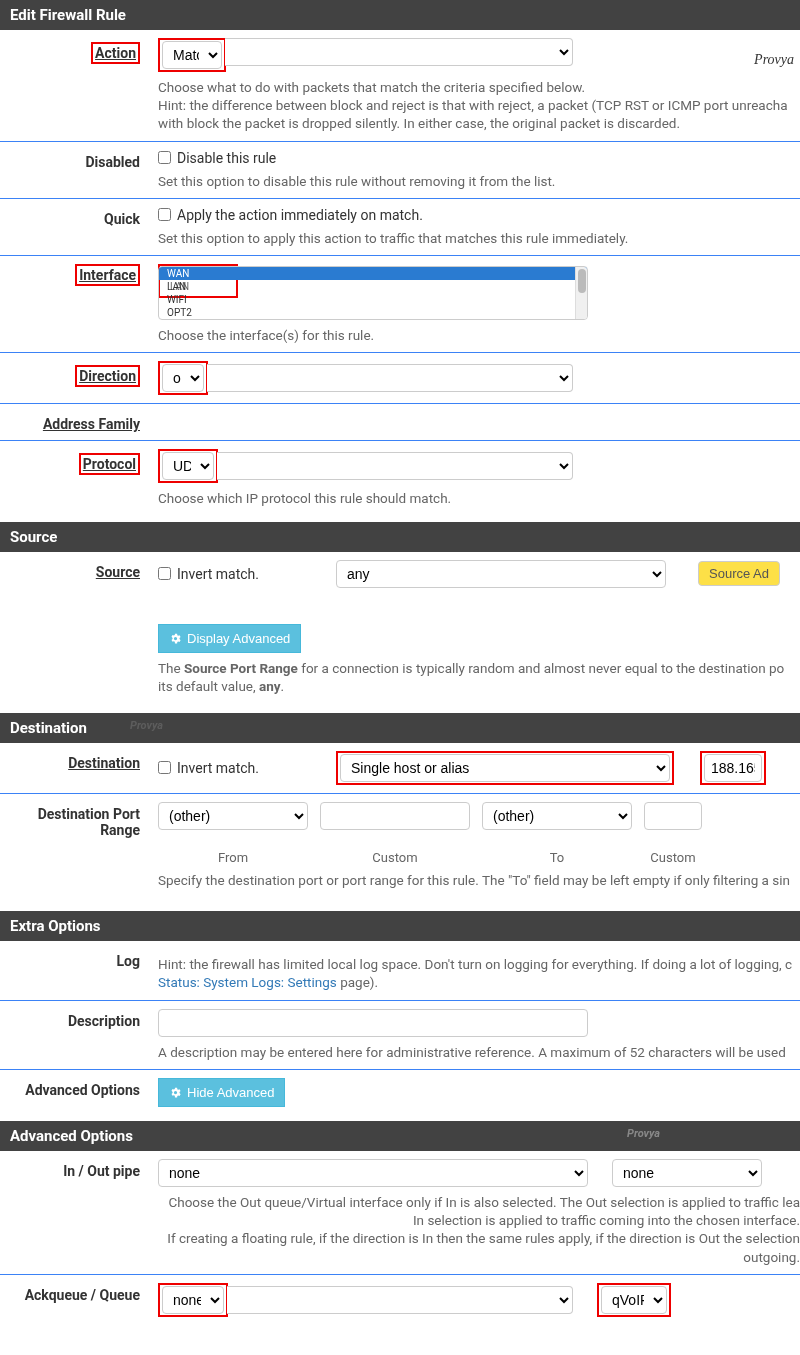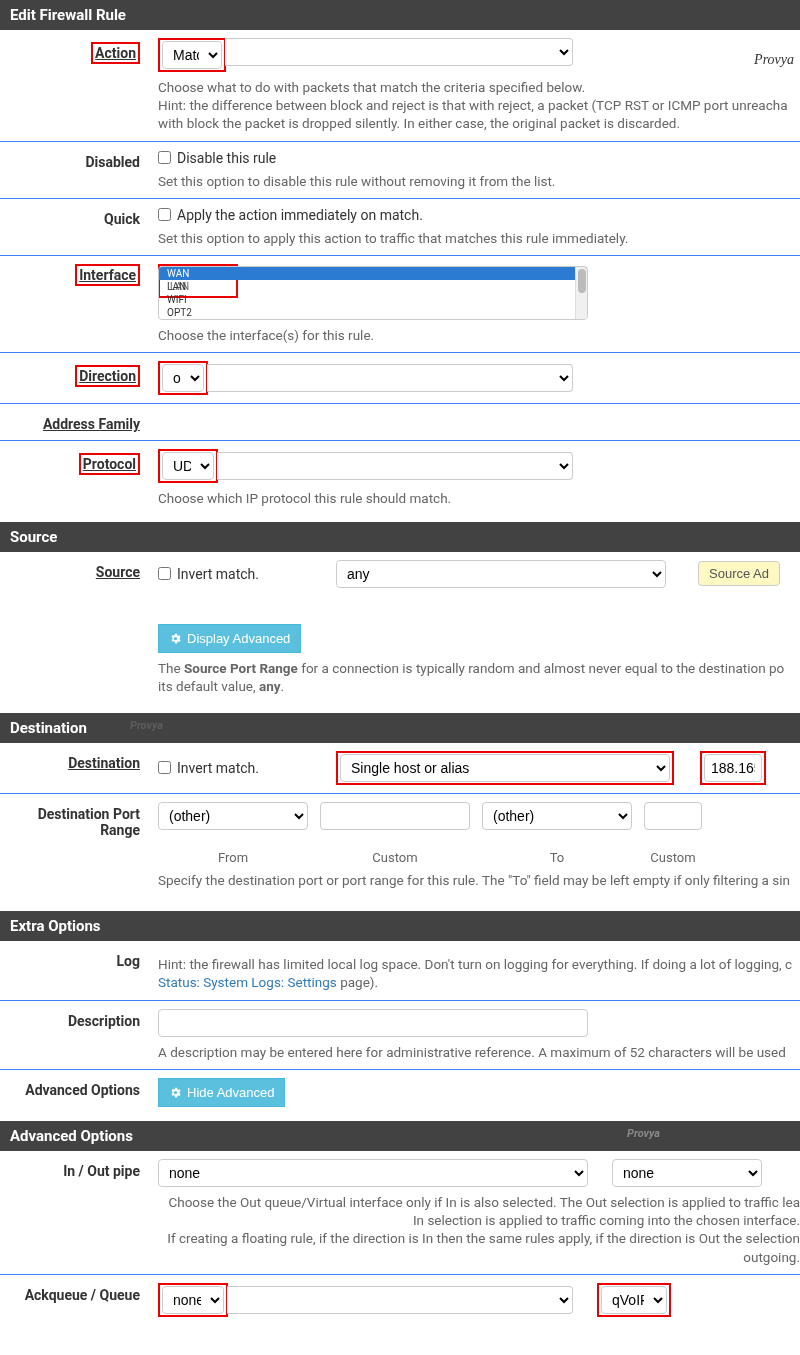--- a/index.html
+++ b/index.html
@@ -15,21 +15,21 @@
   select, input[type=text] { border:1px solid #ccc; border-radius:4px; padding:4px 6px; font-size:14px; background:#fff; height:28px; }
   .wide-sel { width:430px; }
   .checkbox-line { display:flex; align-items:center; gap:6px; }
   .multi { border:1px solid #ccc; border-radius:4px; width:430px; overflow:hidden; position:relative; }
   .multi .opt { padding:1px 8px; font-size:10px; }
   .multi .opt.sel { background:#2a7bd1; color:#fff; }
   .multi .scroll { position:absolute; right:0; top:0; bottom:0; width:12px; background:#f0f0f0; border-left:1px solid #ddd;}
   .multi .scroll .bar { background:#bbb; border-radius:6px; width:8px; margin:2px; height:24px;}
   .redbox { border:2px solid #e00; padding:1px 2px; display:inline-block; }
   .btn { display:inline-flex; align-items:center; gap:5px; background:#5bc0de; color:#fff; border:1px solid #46b8da; border-radius:0; padding:6px 10px; font-size:13px; cursor:pointer; }
-  .btn2 { background:#fef9c3; color:#555; border:1px solid #ccc; border-radius:4px; padding:4px 10px; font-size:13px; }
+  .btn2 { background:#fde047; color:#555; border:1px solid #ccc; border-radius:4px; padding:4px 10px; font-size:13px; }
   .gear { width:13px; height:13px; display:inline-block; }
   .port-group { display:flex; gap:12px; }
   .port-col { display:flex; flex-direction:column; }
   .sub-lab { color:#666; font-size:13px; margin-top:20px;text-align:center; }
   .wm2 { position:absolute; left:130px; font-style:italic; color:#777; font-size:11px; opacity:.5;}
   .top-wm { position:absolute; right:6px; top:22px; font-style:italic; font-family:serif; font-size:14px; }
 </style>
 </head>
 <body>
 

